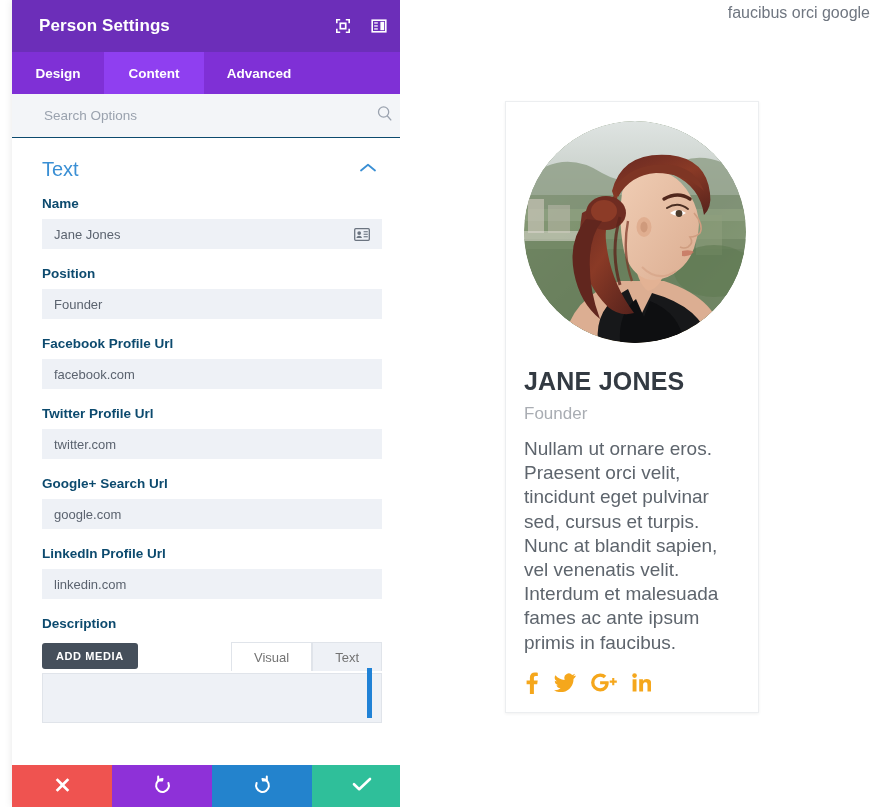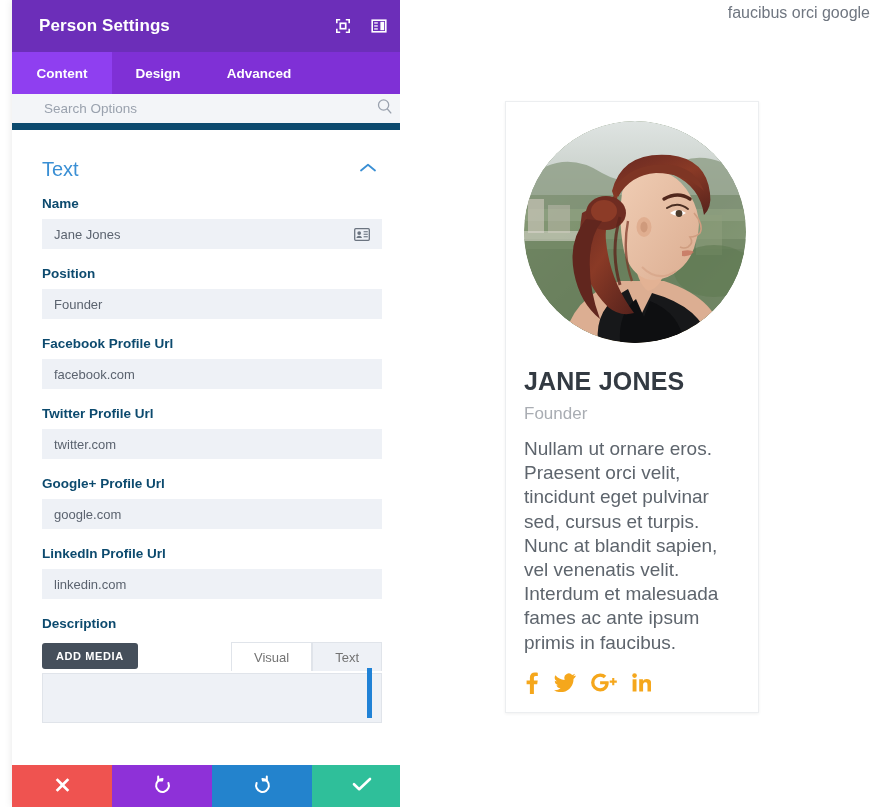--- a/index.html
+++ b/index.html
@@ -67,23 +67,23 @@
     font-weight: bold;
     cursor: pointer;
     padding: 0 6px;
     box-sizing: border-box;
   }
   #tab-content   { width: 100px; background: #8f3ff0; }
   #tab-design    { width: 92px; }
   #tab-advanced  { width: 110px; }
 
   #search-row {
-    height: 36px;
+    height: 44px;
     background: #f3f5f8;
-    border-bottom: 7px solid #0c4a6e;
+    border-bottom: 1px solid #0c4a6e;
     display: flex;
     align-items: center;
     padding: 0 18px 0 30px;
     box-sizing: border-box;
   }
   #search-input {
     flex: 1;
     border: none;
     outline: none;
     background: transparent;
@@ -308,22 +308,22 @@
         <rect x="1.2" y="2.2" width="13.6" height="11.6" fill="none" stroke="#ffffff" stroke-width="1.6"></rect>
         <rect x="9.4" y="3.8" width="3.8" height="8.4" fill="#ffffff"></rect>
         <rect x="3.2" y="4.3" width="3.6" height="1.3" fill="#ffffff"></rect>
         <rect x="3.2" y="7.3" width="3.6" height="1.3" fill="#ffffff"></rect>
         <rect x="3.2" y="10.3" width="3.6" height="1.3" fill="#ffffff"></rect>
       </svg>
     </div>
   </div>
 
   <div id="panel-tabs">
+    <div class="panel-tab" id="tab-design">Design</div>
     <div class="panel-tab" id="tab-content">Content</div>
-    <div class="panel-tab" id="tab-design">Design</div>
     <div class="panel-tab" id="tab-advanced">Advanced</div>
   </div>
 
   <div id="search-row">
     <input id="search-input" type="text" placeholder="Search Options" style="">
     <span>
       <svg width="18" height="18" viewBox="0 0 18 18">
         <circle cx="7.6" cy="7.0" r="5.1" fill="none" stroke="#9aa2ae" stroke-width="1.3"></circle>
         <line x1="11.2" y1="10.8" x2="15.2" y2="15.4" stroke="#9aa2ae" stroke-width="1.3"></line>
       </svg>
@@ -374,21 +374,21 @@
       </div>
 
       <div class="field-group">
         <div class="field-label">Twitter Profile Url</div>
         <div class="field-input-wrap">
           <input class="field-input" type="text" value="twitter.com" style="">
         </div>
       </div>
 
       <div class="field-group">
-        <div class="field-label">Google+ Profile Url</div>
+        <div class="field-label">Google+ Search Url</div>
         <div class="field-input-wrap">
           <input class="field-input" type="text" value="google.com" style="">
         </div>
       </div>
 
       <div class="field-group">
         <div class="field-label">LinkedIn Profile Url</div>
         <div class="field-input-wrap">
           <input class="field-input" type="text" value="linkedin.com" style="">
         </div>

